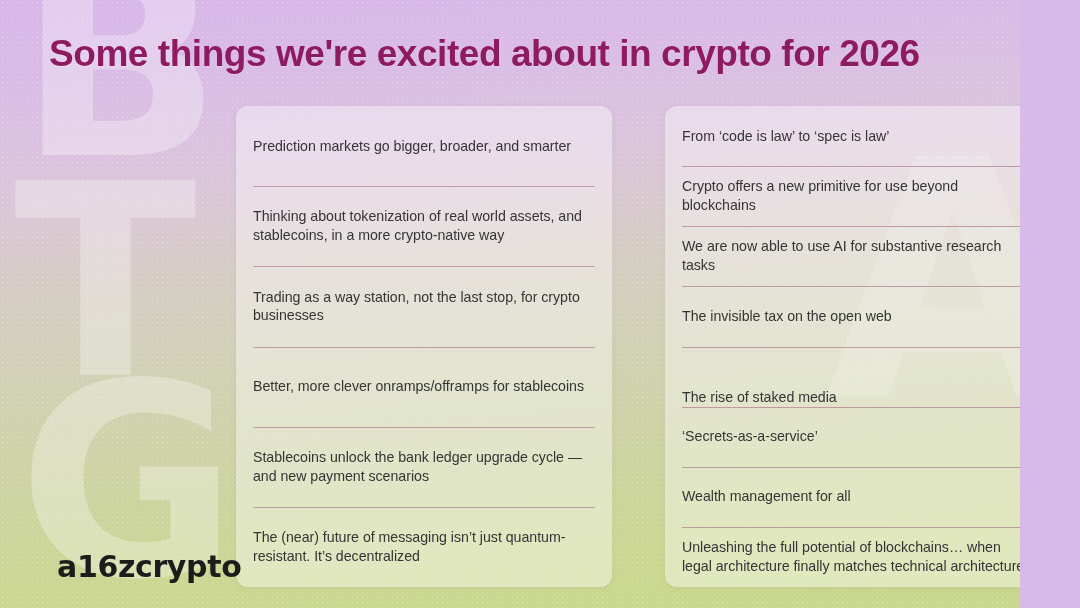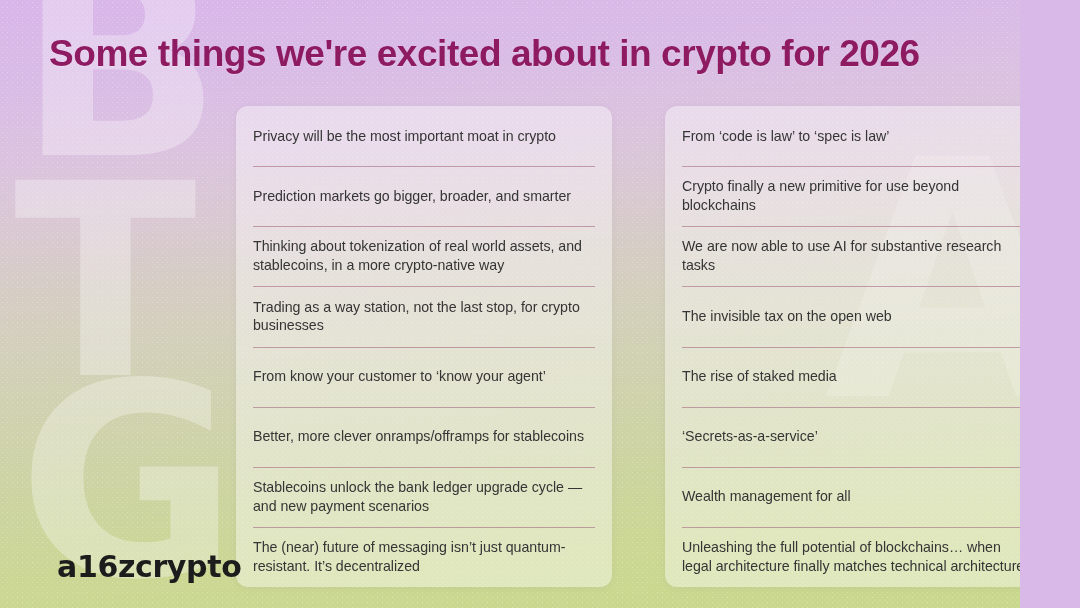--- a/index.html
+++ b/index.html
@@ -163,58 +163,52 @@
   <div id="wm-g" class="watermark">G</div>
   <div id="wm-right">A</div>
 
   <div id="texture"></div>
 
   <h1 id="title">Some things we're excited about in crypto for 2026</h1>
 
   <div id="columns">
     <div id="card-left" class="card">
         <div class="item" style="flex: 1 1 0px;">
-          <span class="txt">Privacy will be the most important moat in crypto</span>
-        </div>
-        <div class="item" style="flex: 1 1 0px;">
           <span class="txt">Prediction markets go bigger, broader, and smarter</span>
         </div>
         <div class="item" style="flex: 1 1 0px;">
           <span class="txt">Thinking about tokenization of real world assets, and stablecoins, in a more crypto-native way</span>
         </div>
         <div class="item" style="flex: 1 1 0px;">
           <span class="txt">Trading as a way station, not the last stop, for crypto businesses</span>
-        </div>
-        <div class="item" style="flex: 1 1 0px;">
-          <span class="txt">From know your customer to ‘know your agent’</span>
         </div>
         <div class="item" style="flex: 1 1 0px;">
           <span class="txt">Better, more clever onramps/offramps for stablecoins</span>
         </div>
         <div class="item" style="flex: 1 1 0px;">
           <span class="txt">Stablecoins unlock the bank ledger upgrade cycle — and new payment scenarios</span>
         </div>
         <div class="item" style="flex: 1 1 0px;">
           <span class="txt">The (near) future of messaging isn’t just quantum-resistant. It’s decentralized</span>
         </div>
       </div>
     <div id="card-right" class="card">
         <div class="item" style="flex: 1 1 0px;">
           <span class="txt">From ‘code is law’ to ‘spec is law’</span>
         </div>
         <div class="item" style="flex: 1 1 0px;">
-          <span class="txt">Crypto finally a new primitive for use beyond blockchains</span>
+          <span class="txt">Crypto offers a new primitive for use beyond blockchains</span>
         </div>
         <div class="item" style="flex: 1 1 0px;">
           <span class="txt">We are now able to use AI for substantive research tasks</span>
         </div>
         <div class="item" style="flex: 1 1 0px;">
           <span class="txt">The invisible tax on the open web</span>
         </div>
-        <div class="item" style="flex: 1 1 0px;">
+        <div class="item" style="flex: 1 1 0px; align-items: flex-end;">
           <span class="txt">The rise of staked media</span>
         </div>
         <div class="item" style="flex: 1 1 0px;">
           <span class="txt">‘Secrets-as-a-service’</span>
         </div>
         <div class="item" style="flex: 1 1 0px;">
           <span class="txt">Wealth management for all</span>
         </div>
         <div class="item" style="flex: 1 1 0px;">
           <span class="txt">Unleashing the full potential of blockchains… when legal architecture finally matches technical architecture</span>

